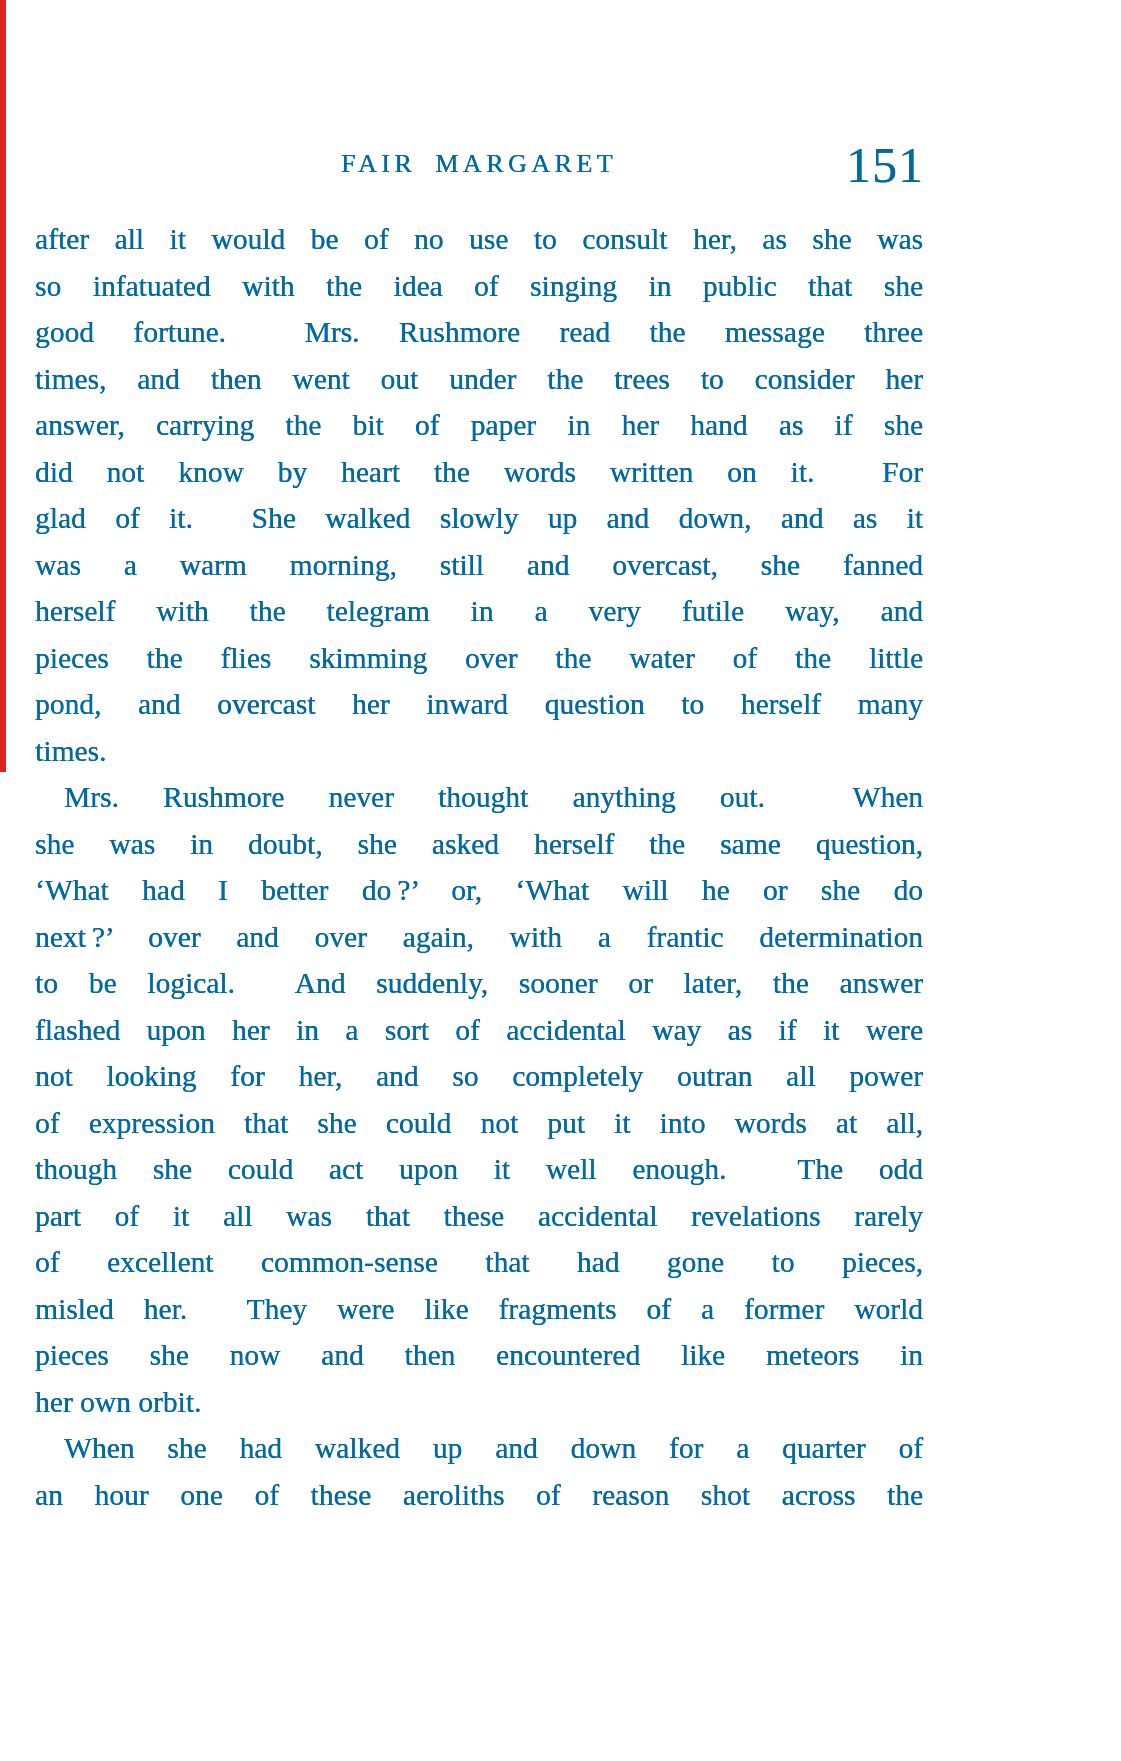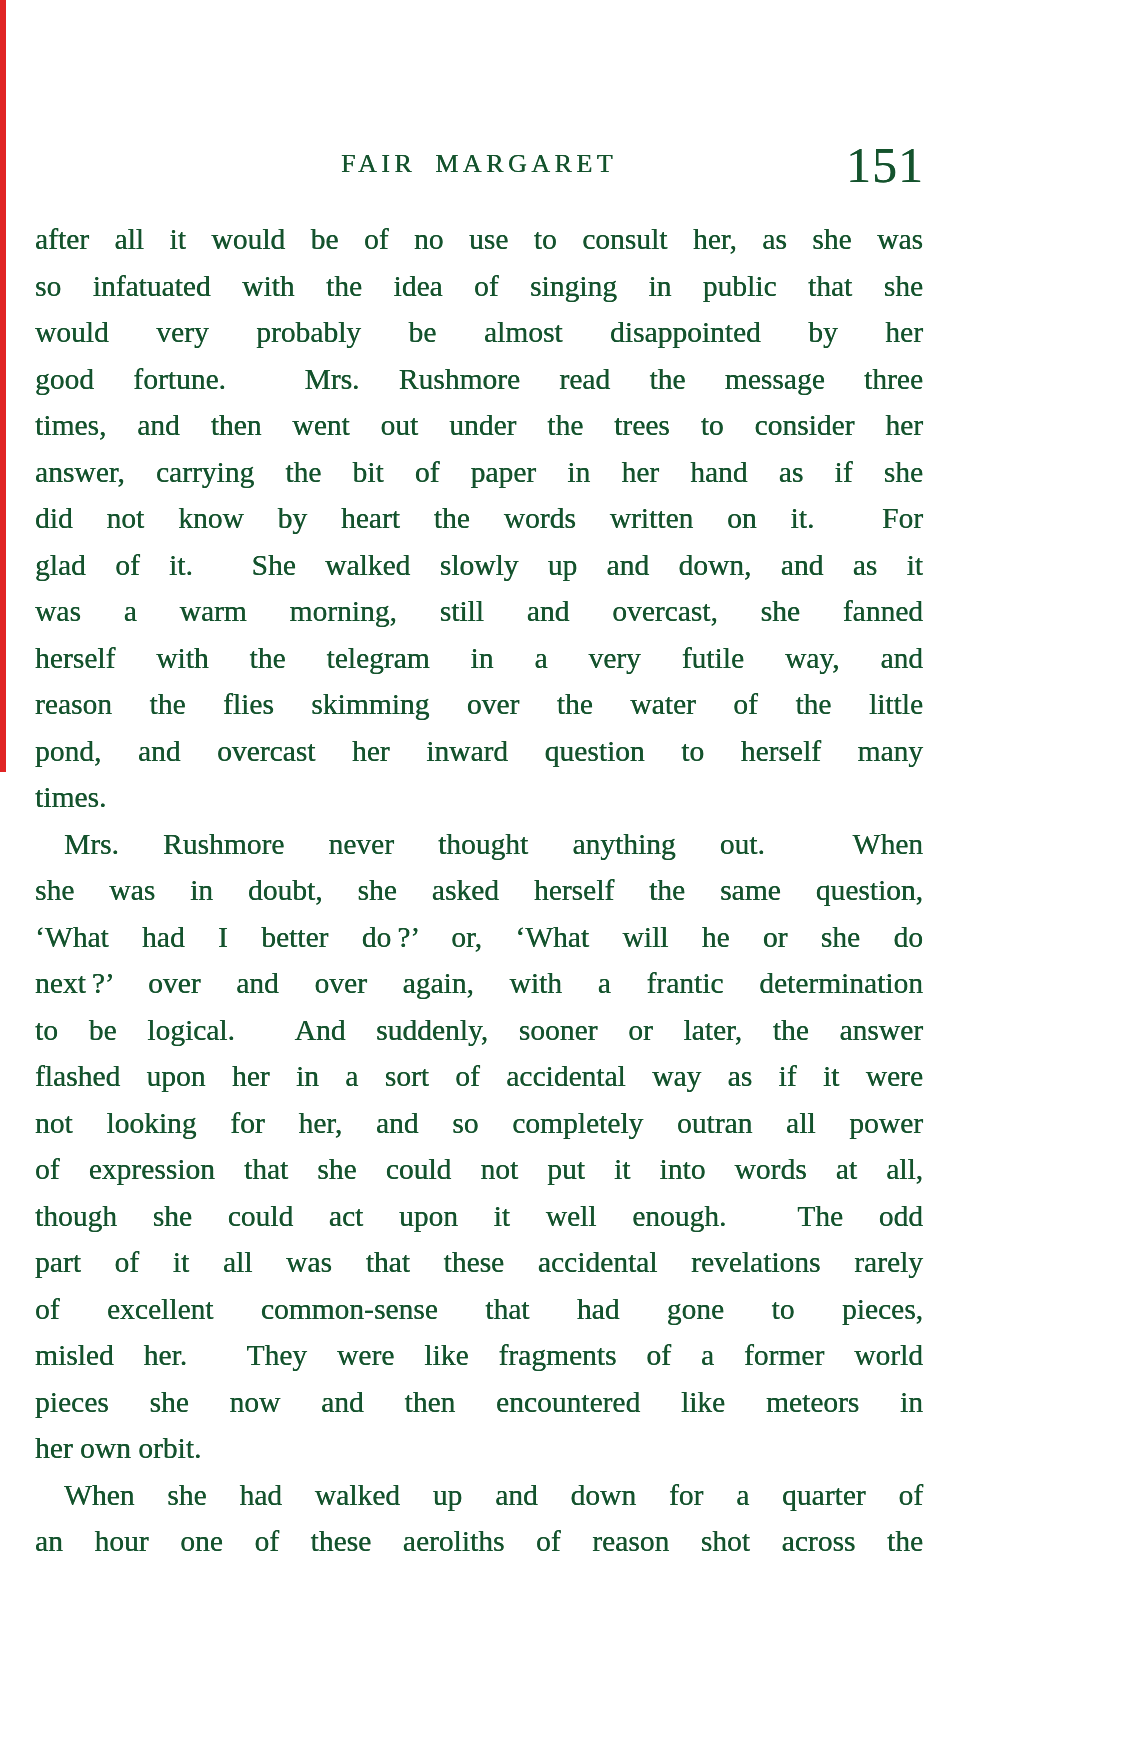--- a/index.html
+++ b/index.html
@@ -66,36 +66,35 @@
   .text-line.para-end {
     text-align-last: left;
   }
   .text-line.indent {
     text-indent: 29px;
   }
 </style>
 </head>
 <body>
 
-<div class="page" style="color: #14532d; background: rgb(255, 255, 255);">
+<div class="page" style="color: #0369a1; background: rgb(255, 255, 255);">
   <div class="edge-marker" style="background: rgb(224, 36, 36);"></div>
   <div class="running-header-title">FAIR MARGARET</div>
   <div class="page-number">151</div>
   <div class="text-block">
       <div class="text-line">after all it would be of no use to consult her, as she was</div>
       <div class="text-line">so infatuated with the idea of singing in public that she</div>
-      <div class="text-line">would very probably be almost disappointed by her</div>
       <div class="text-line">good fortune.&nbsp; Mrs. Rushmore read the message three</div>
       <div class="text-line">times, and then went out under the trees to consider her</div>
       <div class="text-line">answer, carrying the bit of paper in her hand as if she</div>
       <div class="text-line">did not know by heart the words written on it.&nbsp; For</div>
       <div class="text-line">glad of it.&nbsp; She walked slowly up and down, and as it</div>
       <div class="text-line">was a warm morning, still and overcast, she fanned</div>
       <div class="text-line">herself with the telegram in a very futile way, and</div>
-      <div class="text-line">reason the flies skimming over the water of the little</div>
+      <div class="text-line">pieces the flies skimming over the water of the little</div>
       <div class="text-line">pond, and overcast her inward question to herself many</div>
       <div class="text-line para-end">times.</div>
       <div class="text-line indent">Mrs. Rushmore never thought anything out.&nbsp; When</div>
       <div class="text-line">she was in doubt, she asked herself the same question,</div>
       <div class="text-line">‘What had I better do ?’ or, ‘What will he or she do</div>
       <div class="text-line">next ?’ over and over again, with a frantic determination</div>
       <div class="text-line">to be logical.&nbsp; And suddenly, sooner or later, the answer</div>
       <div class="text-line">flashed upon her in a sort of accidental way as if it were</div>
       <div class="text-line">not looking for her, and so completely outran all power</div>
       <div class="text-line">of expression that she could not put it into words at all,</div>

